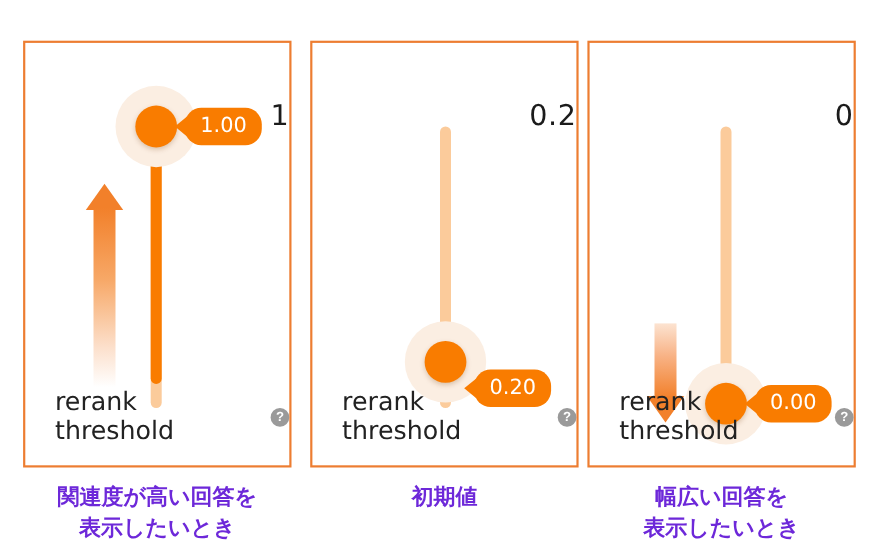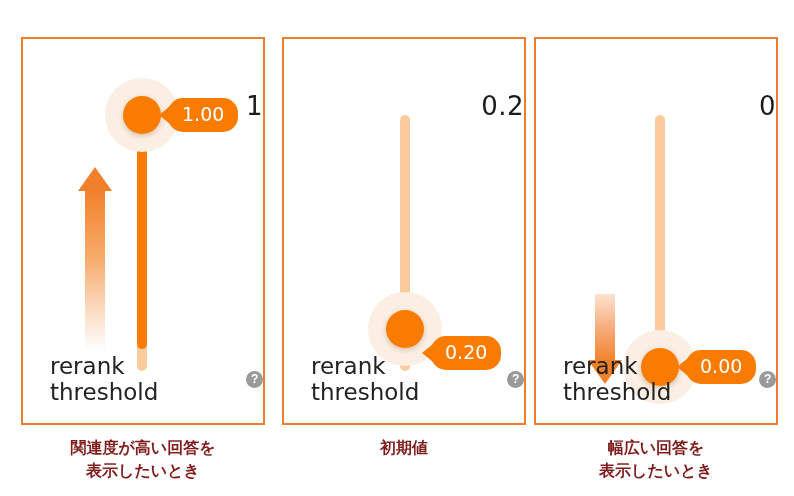--- a/index.html
+++ b/index.html
@@ -173,22 +173,22 @@
     line-height:1;
     padding-bottom:1px;
   }
 
   
   .caption {
     position:absolute;
     top:437px;
     width:244px;
     text-align:center;
-    color:#7f1d1d;
-    font-size:16px;
+    color:#6d28d9;
+    font-size:20px;
     font-weight:bold;
     line-height:1.42;
     font-family:"DejaVu Sans", sans-serif;
   }
   #caption-0 { left:21px; }
   #caption-1 { left:282px; }
   #caption-2 { left:534px; }
 </style>
 </head>
 <body>

